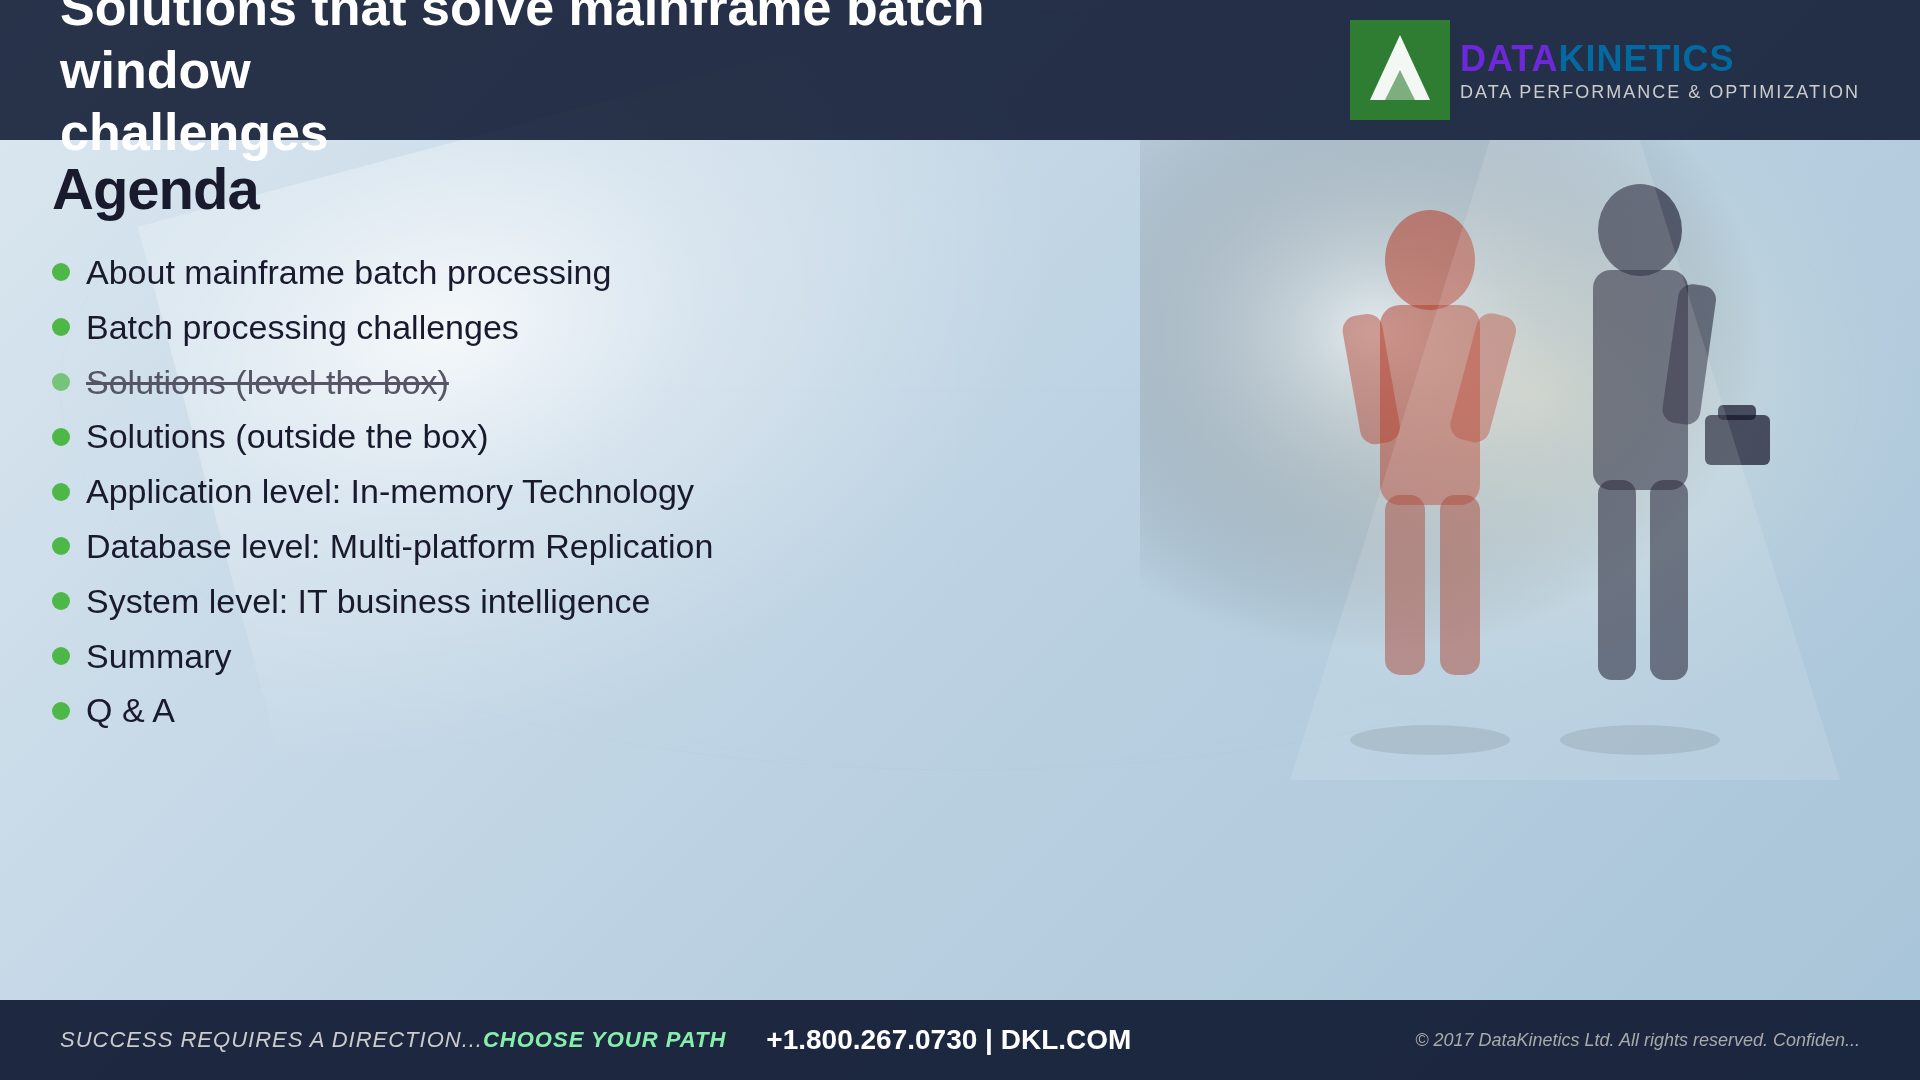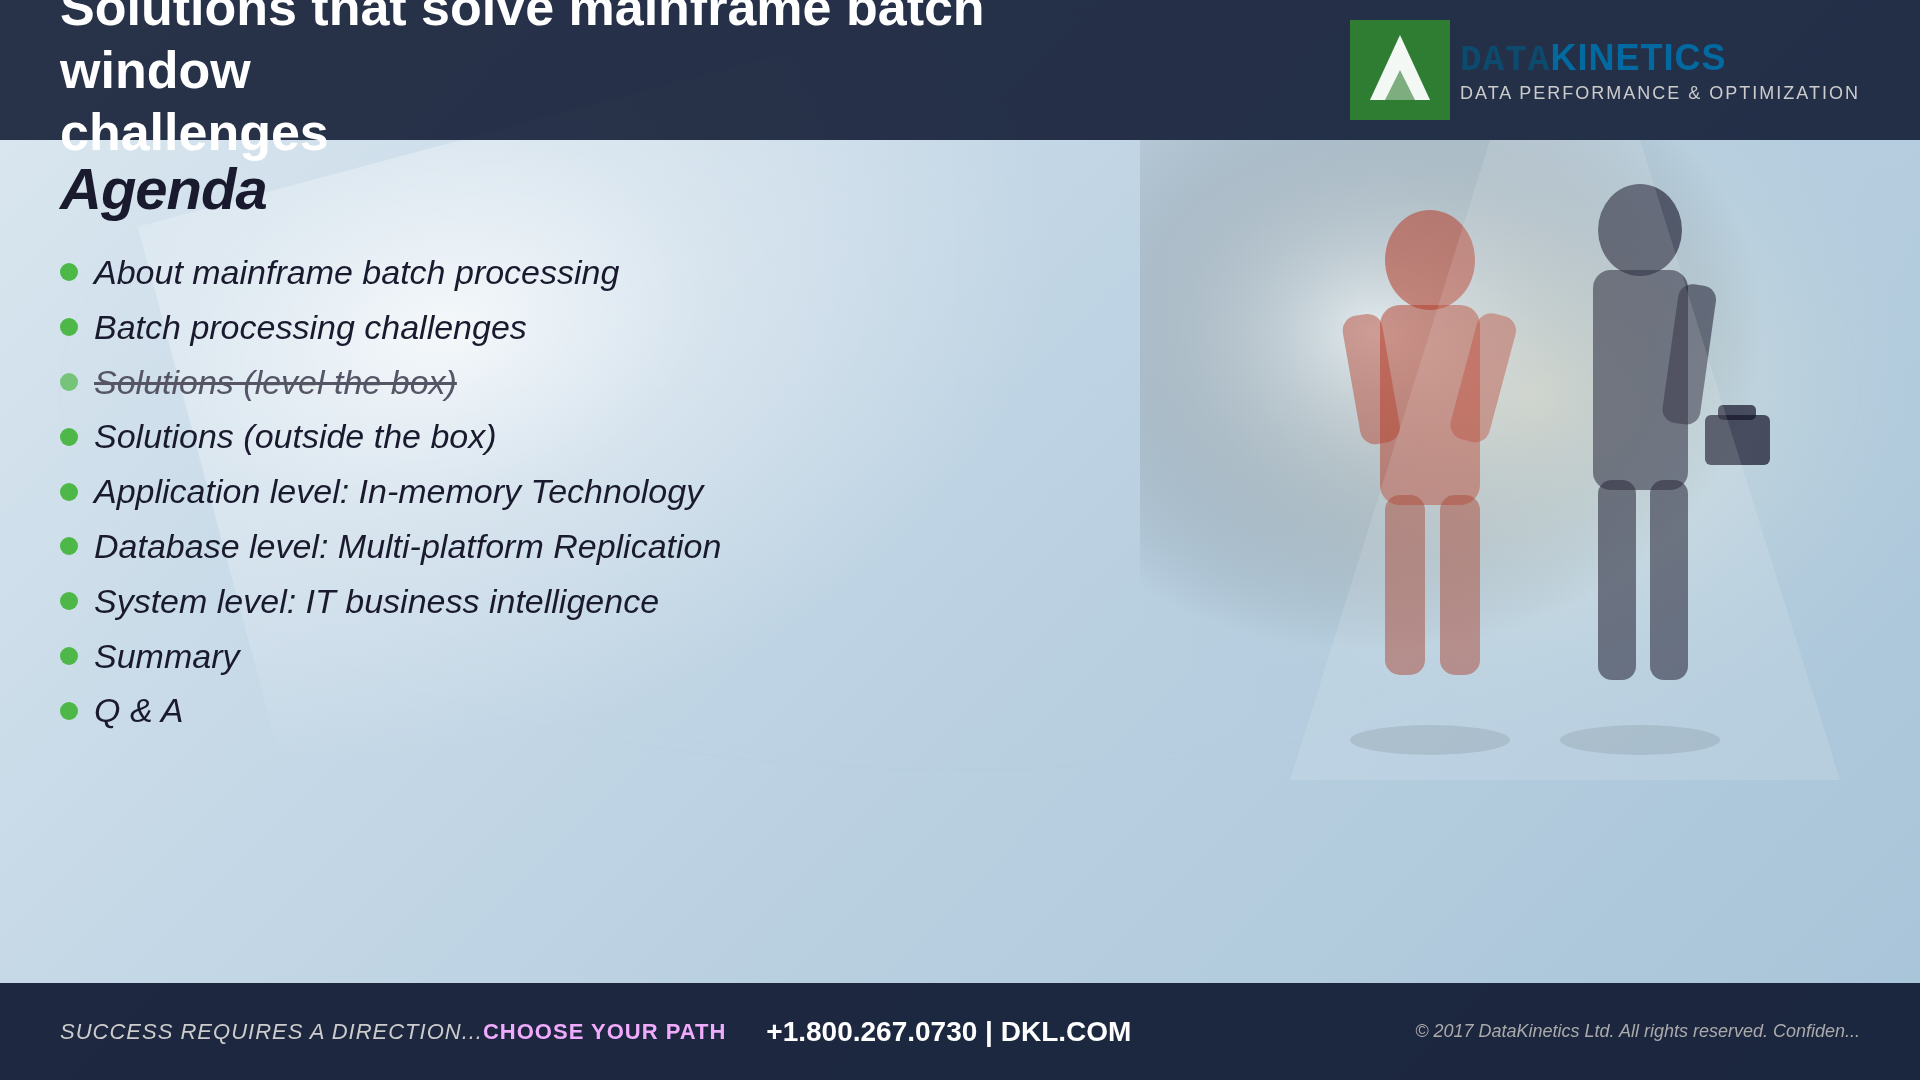--- a/index.html
+++ b/index.html
@@ -75,44 +75,42 @@
       margin-left: 10px;
     }
 
     .logo-datakinetics {
       font-size: 36px;
       font-weight: 700;
       letter-spacing: 1px;
     }
 
     .logo-data {
-      color: #0c4a6e;
-      font-family: Liberation Mono, monospace;
+      color: #6d28d9;
     }
 
     .logo-kinetics {
       color: #0369a1;
     }
 
     .logo-tagline {
       color: #cccccc;
       font-size: 18px;
       letter-spacing: 2px;
       text-transform: uppercase;
       margin-top: 2px;
     }
 
     
     .main-content {
       position: absolute;
       top: 155px;
-      left: 60px;
+      left: 52px;
       width: 900px;
       z-index: 5;
-      font-style: italic;
     }
 
     .agenda-title {
       font-size: 58px;
       font-weight: 900;
       color: #1a1a2e;
       margin-bottom: 30px;
       letter-spacing: -1px;
     }
 
@@ -167,21 +165,21 @@
       height: 640px;
       overflow: hidden;
     }
 
     
     .footer {
       position: absolute;
       bottom: 0;
       left: 0;
       width: 1920px;
-      height: 97px;
+      height: 80px;
       background: rgba(15, 25, 50, 0.92);
       display: flex;
       align-items: center;
       justify-content: space-between;
       padding: 0 60px;
       z-index: 10;
     }
 
     .footer-left {
       display: flex;
@@ -191,25 +189,26 @@
 
     .footer-tagline-plain {
       color: #cccccc;
       font-size: 22px;
       letter-spacing: 1px;
       text-transform: uppercase;
       font-style: italic;
     }
 
     .footer-tagline-highlight {
-      color: #f0abfc;
+      color: #86efac;
       font-size: 22px;
       font-weight: 800;
       letter-spacing: 1px;
       text-transform: uppercase;
+      font-style: italic;
     }
 
     .footer-contact {
       color: #ffffff;
       font-size: 28px;
       font-weight: 600;
       margin-left: 40px;
     }
 
     .footer-right {

